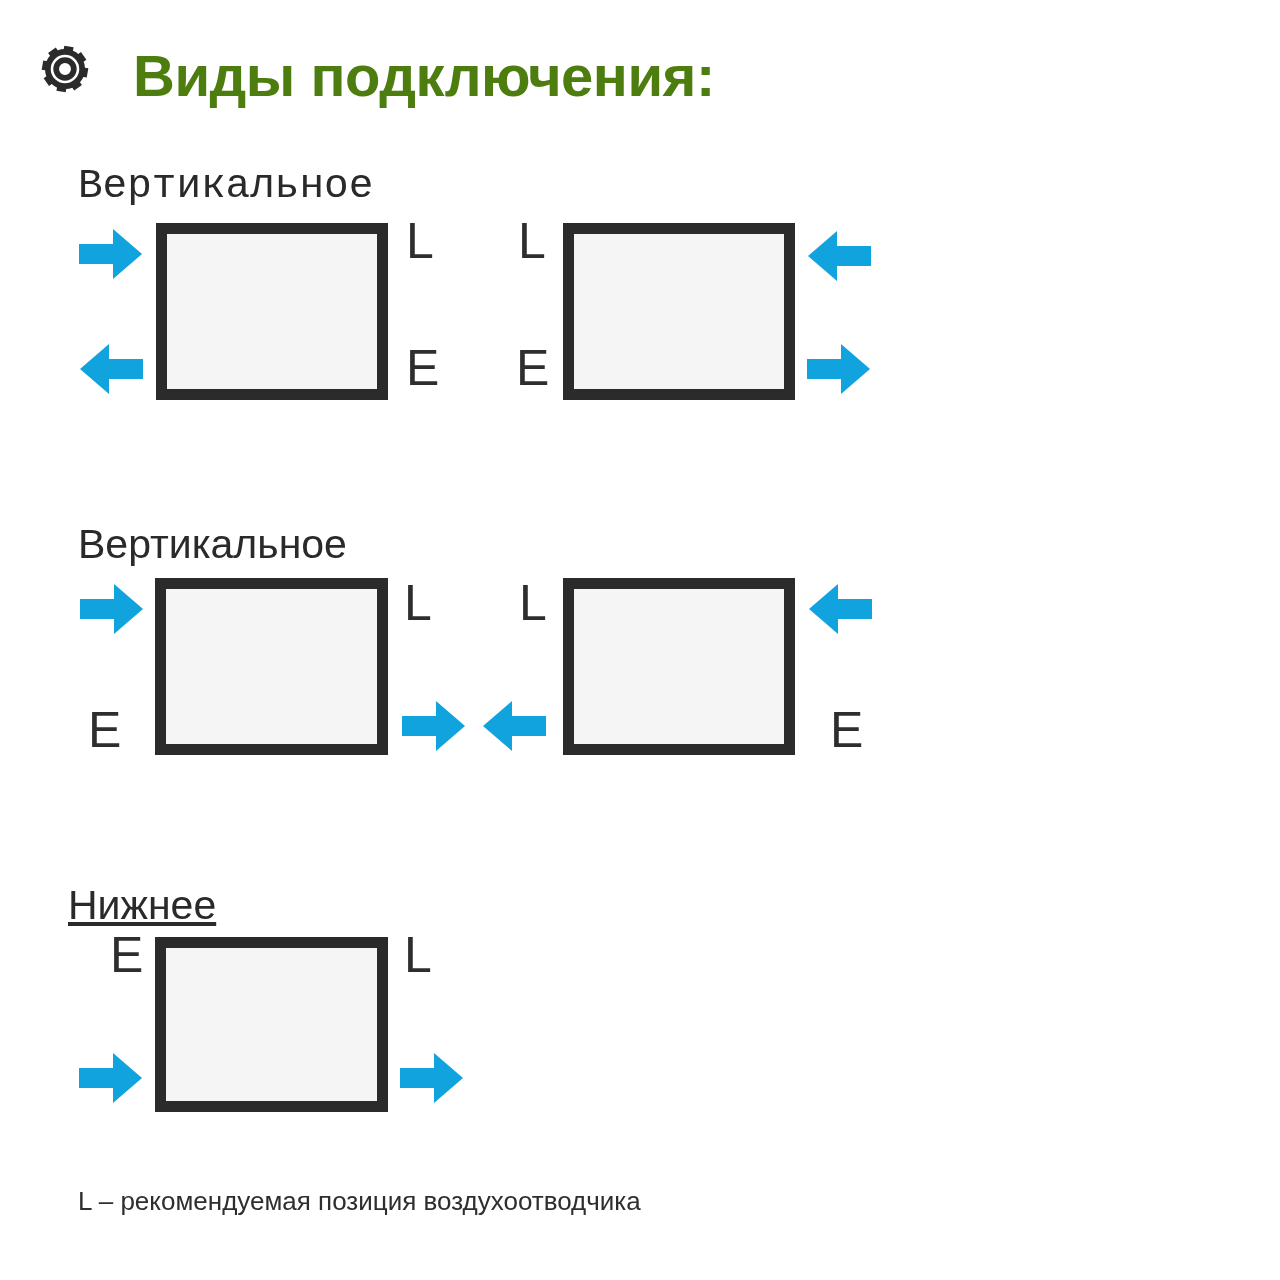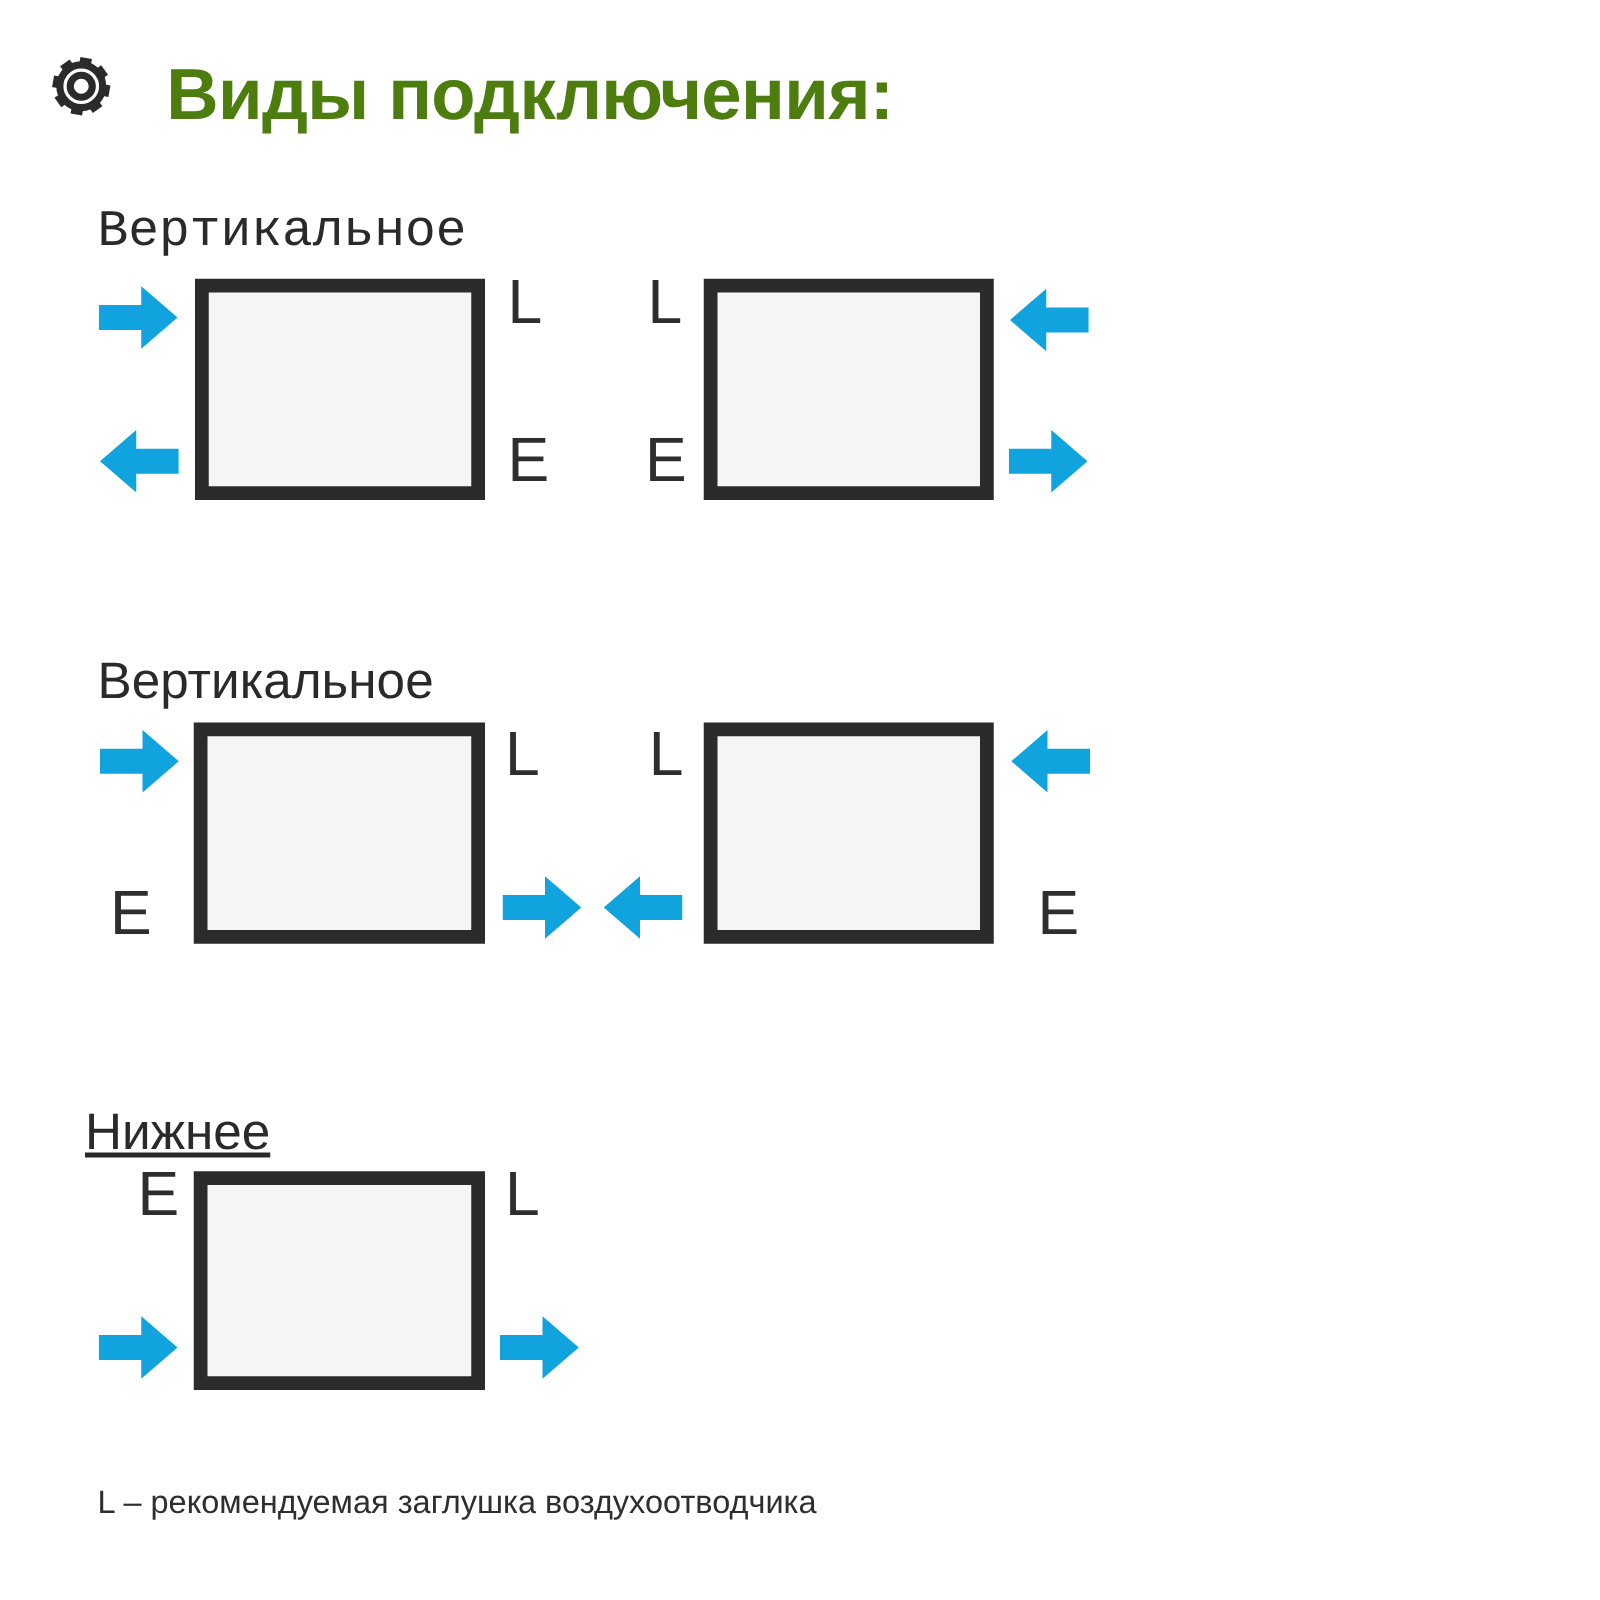--- a/index.html
+++ b/index.html
@@ -111,16 +111,16 @@
   <div class="abs radiator" style="left:155px;top:937px;width:233px;height:175px;"></div>
   <div class="abs mark" style="left:404px;top:930px;">L</div>
   <svg class="abs arrow" style="left:79px;top:1052px;" viewBox="0 0 64 52">
     <polygon points="0,16 34,16 34,1 63,26 34,51 34,36 0,36"></polygon>
     </svg>
   <svg class="abs arrow" style="left:400px;top:1052px;" viewBox="0 0 64 52">
     <polygon points="0,16 34,16 34,1 63,26 34,51 34,36 0,36"></polygon>
     </svg>
 
   <div class="abs legend" style="left:78px;top:1186px;">
-    <div>L – рекомендуемая заглушка воздухоотводчика</div>
+    <div>L – рекомендуемая позиция воздухоотводчика</div>
   </div>
 
 </div>
 
 </body></html>

